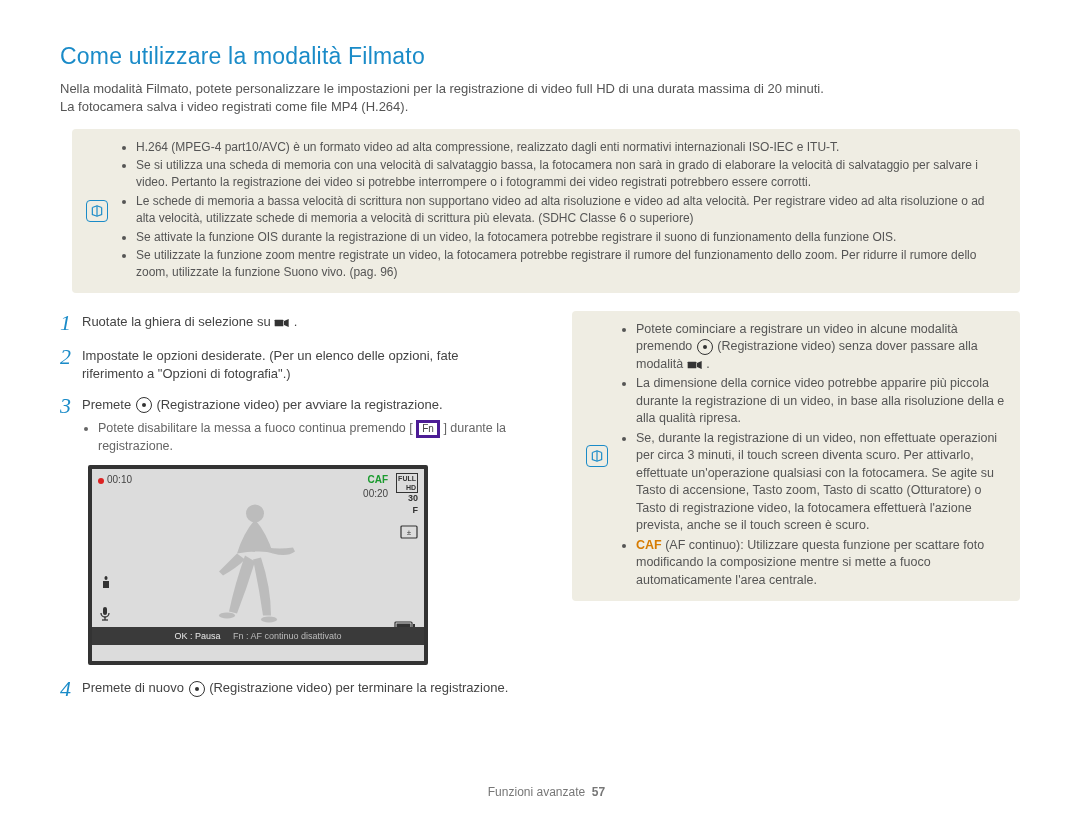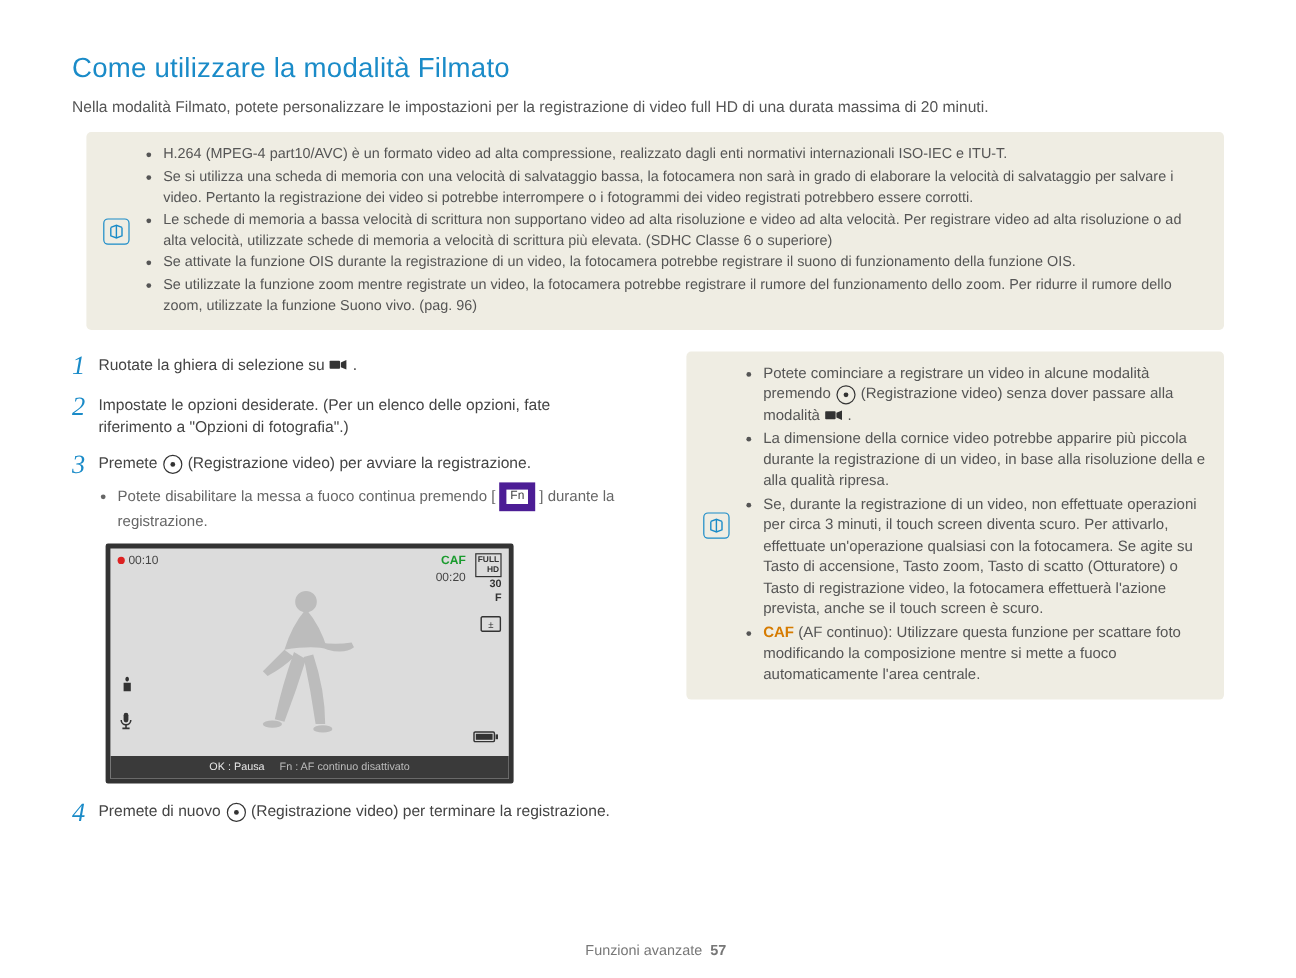--- a/index.html
+++ b/index.html
@@ -104,41 +104,41 @@
     border-radius:50%;
     align-items:center;justify-content:center;
     vertical-align:middle;
     margin:0 1px;
   }
   .rec-circle::after{
     content:"";width:4px;height:4px;border-radius:50%;background:#333;
   }
   .fn-box{
     display:inline-block;
-    border:6px solid #4c1d95;
+    border:3px solid #4c1d95;
     font-size:10px;
     padding:1px 3px;
     line-height:1;
     vertical-align:middle;
     font-weight:normal;
     color:#444;
   }
   .lcd{
     width:340px;
     height:200px;
     background:#dcdcdc;
     border:4px solid #333;
     border-radius:2px;
     margin:8px 0 12px 28px;
     position:relative;
     box-sizing:border-box;
     overflow:hidden;
   }
   .lcd .bottombar{
-    position:absolute;left:0;right:0;bottom:0;
+    position:absolute;left:0;right:0;bottom:16px;
     background:#3a3a3a;
     color:#e8e8e8;
     font-size:9px;
     text-align:center;
     padding:3px 4px;
   }
   .lcd .topbar{
     position:absolute;top:4px;left:6px;right:6px;
     display:flex;justify-content:space-between;
     font-size:10px;color:#444;
@@ -175,20 +175,21 @@
   .caf-orange{ color:#d67b00; font-weight:bold;}
 </style>
 </head>
 <body>
 
 <div class="page">
   <h1>Come utilizzare la modalità Filmato</h1>
 
   <div class="intro">
     <div>Nella modalità Filmato, potete personalizzare le impostazioni per la registrazione di video full HD di una durata massima di 20 minuti.</div>
+    <div>La fotocamera salva i video registrati come file MP4 (H.264).</div>
   </div>
 
   <div class="notebox small">
     <div class="note-icon">
       <svg viewBox="0 0 24 24" fill="none" stroke="#1a8bc8" stroke-width="2">
         <path d="M4 6 L12 3 L20 6"></path>
           <path d="M4 6 L4 18 L12 21 L20 18 L20 6"></path>
           <path d="M12 3 L12 21"></path>
       </svg>
     </div>

